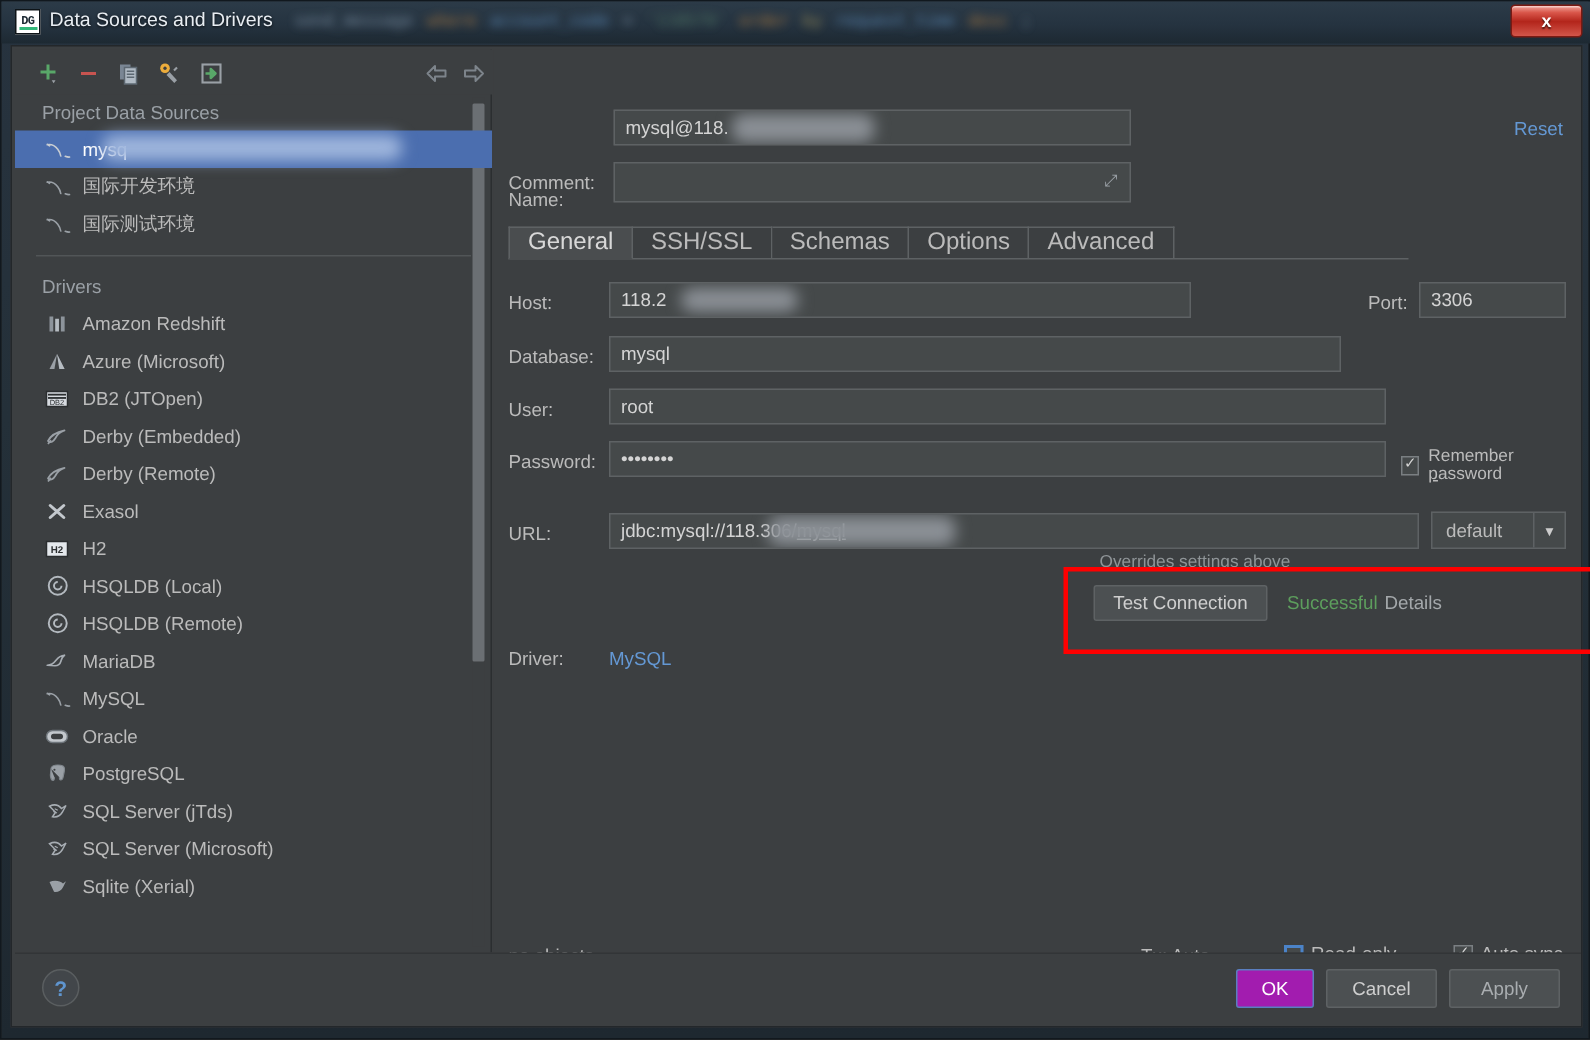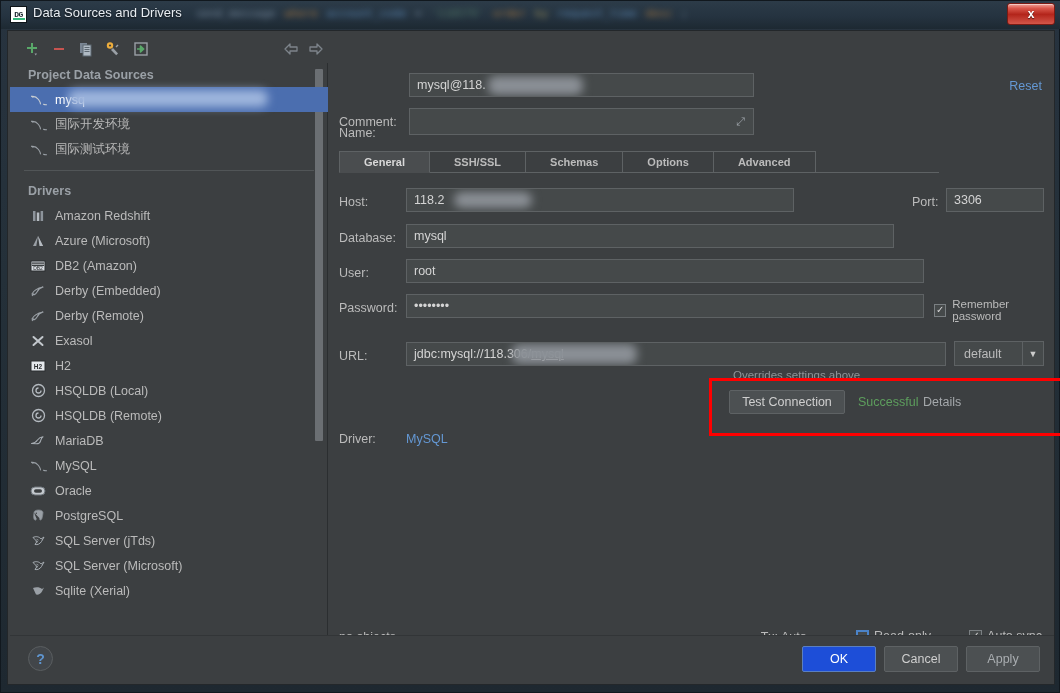--- a/index.html
+++ b/index.html
@@ -85,21 +85,21 @@
     display: flex; align-items: center; justify-content: center;
   }
   .tb-btn svg { display: block; }
 
   #ds-list {
     position: absolute; left: 0; top: 30px; width: 318px; height: 572px;
     overflow: hidden;
   }
   .section-head {
     height: 24px; line-height: 24px; padding-left: 18px;
-    font-size: 12.5px; font-weight: bold; color: #9aa0a6;
+    font-size: 12.5px; font-weight: normal; color: #9aa0a6;
   }
   .ds-row {
     height: 25px; display: flex; align-items: center;
     padding-left: 18px; font-size: 12.5px; color: #bbbbbb;
     position: relative;
   }
   .ds-row.selected { background: #4b6eaf; color: #ffffff; }
   .ds-row .ic {
     width: 20px; height: 18px; margin-right: 7px;
     display: flex; align-items: center; justify-content: center;
@@ -147,26 +147,25 @@
     font-size: 11px; color: #9aa0a6;
   }
 
   
   #tabs {
     position: absolute; left: 10px; top: 118px; width: 600px; height: 22px;
     display: flex; align-items: stretch;
     border-bottom: 1px solid #5e6264;
   }
   .tab {
-    padding: 0 24px; font-size: 11px; color: #bbbbbb;
+    padding: 0 12px; font-size: 16px; color: #bbbbbb;
     display: flex; align-items: center;
     border-right: 1px solid #5e6264;
     border-top: 1px solid #5e6264;
     background: #3c3f41;
-    font-weight: bold;
   }
   .tab:first-child { border-left: 1px solid #5e6264; }
   .tab.active { background: #4a4d4f; color: #d8d8d8; border-bottom: 1px solid #4a4d4f; margin-bottom:-1px;}
 
   .checkbox {
     width: 13px; height: 13px; border: 1px solid #7a7f82;
     background: #45494a; display: inline-flex;
     align-items: center; justify-content: center;
     font-size: 10px; color: #d4d4d4; line-height: 1;
   }
@@ -221,21 +220,21 @@
     position: absolute; left: 18px; top: 10px; width: 25px; height: 25px;
     border-radius: 50%; border: 1px solid #5a5e60; background: #42464a;
     display: flex; align-items: center; justify-content: center;
     color: #5f95cf; font-size: 14px; font-weight: bold;
   }
   .dlg-btn {
     position: absolute; top: 10px; height: 26px;
     display: flex; align-items: center; justify-content: center;
     font-size: 12.5px; border-radius: 2px;
   }
-  #ok-btn { right: 178px; width: 74px; background: #1d4ed8; border: 1px solid #5a7fc0; color: #ffffff; }
+  #ok-btn { right: 178px; width: 52px; background: #a21caf; border: 1px solid #5a7fc0; color: #ffffff; }
   #cancel-btn { right: 96px; width: 74px; background: #4c5052; border: 1px solid #5e6264; color: #cfcfcf; }
   #apply-btn { right: 14px; width: 74px; background: #4c5052; border: 1px solid #5e6264; color: #a9adb0; }
 </style>
 </head>
 <body>
 
 <div id="window">
 
   <div id="titlebar">
     <div id="title-blur">
@@ -360,21 +359,21 @@
         </div>
         <div class="ds-row">
           <span class="ic">
             <svg width="16" height="14" viewBox="0 0 16 14">
                 <rect x="1" y="2" width="14" height="10" fill="#d7dbe0" stroke="#2b2e30"></rect>
                 <rect x="2" y="3.5" width="12" height="1.2" fill="#2b2e30"></rect>
                 <rect x="2" y="5.7" width="12" height="1.2" fill="#2b2e30"></rect>
                 <text x="8" y="11" font-size="5" text-anchor="middle" fill="#2b2e30" font-family="Liberation Sans">DB2</text>
               </svg>
           </span>
-          <span class="lbl">DB2 (Amazon)</span>
+          <span class="lbl">DB2 (JTOpen)</span>
         </div>
         <div class="ds-row">
           <span class="ic">
             <svg width="16" height="14" viewBox="0 0 16 14">
                 <path d="M2 10c2-4 6-6 11-7-3 1-5 3-6 5-1.5 2.5-3 3.5-5 2z" fill="none" stroke="#9aa0a6" stroke-width="1.2" stroke-linejoin="round"></path>
                 <path d="M4 9.5l-2 2.5" stroke="#9aa0a6" stroke-width="1.2"></path>
               </svg>
           </span>
           <span class="lbl">Derby (Embedded)</span>
         </div>

